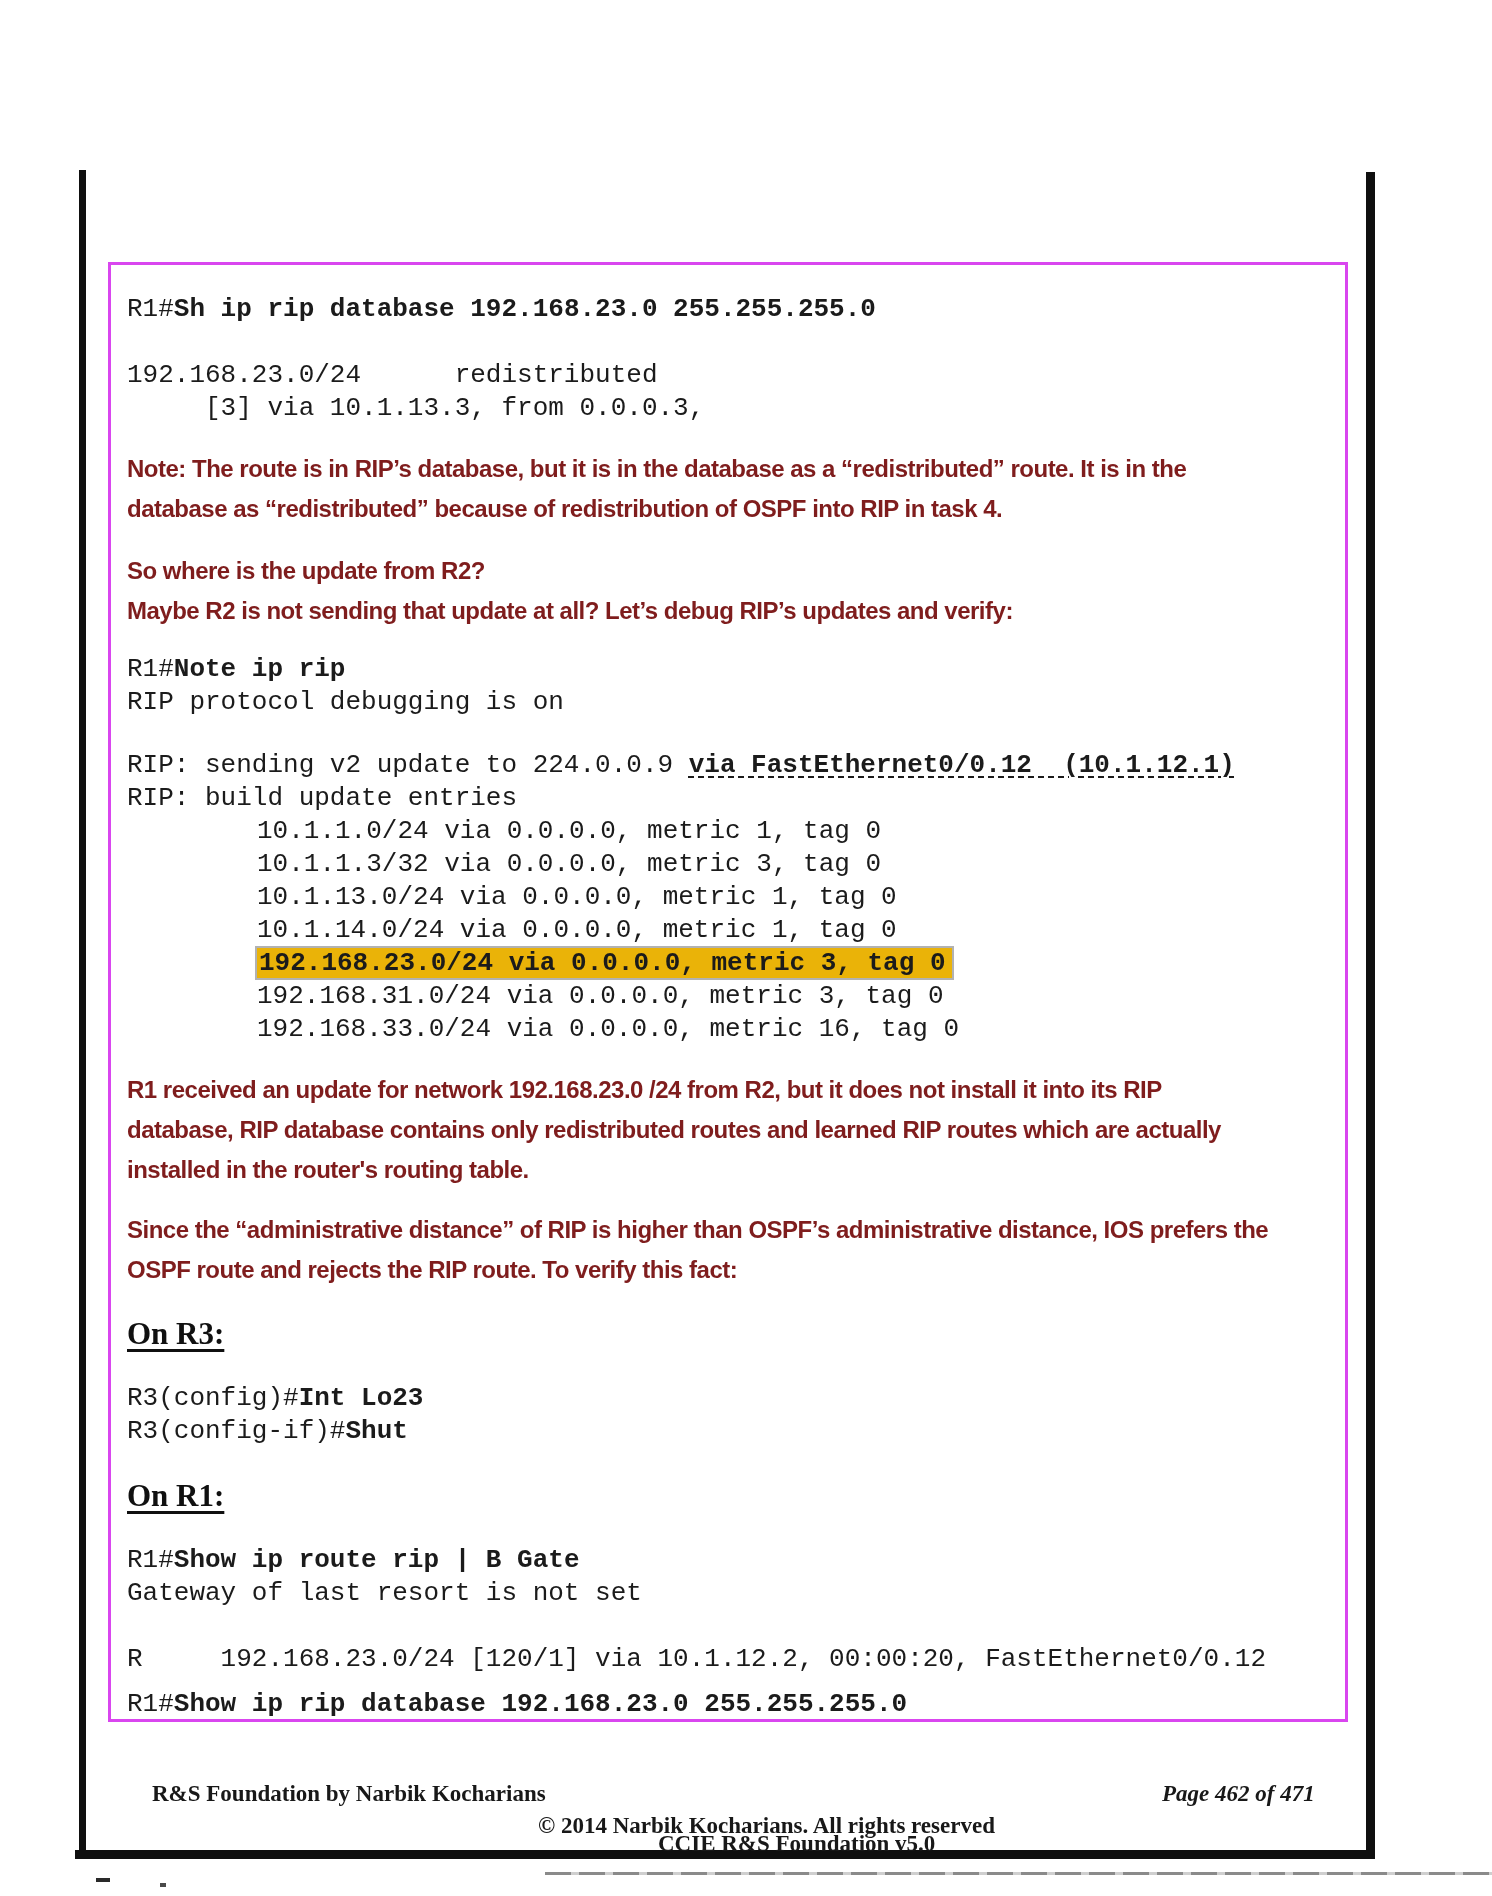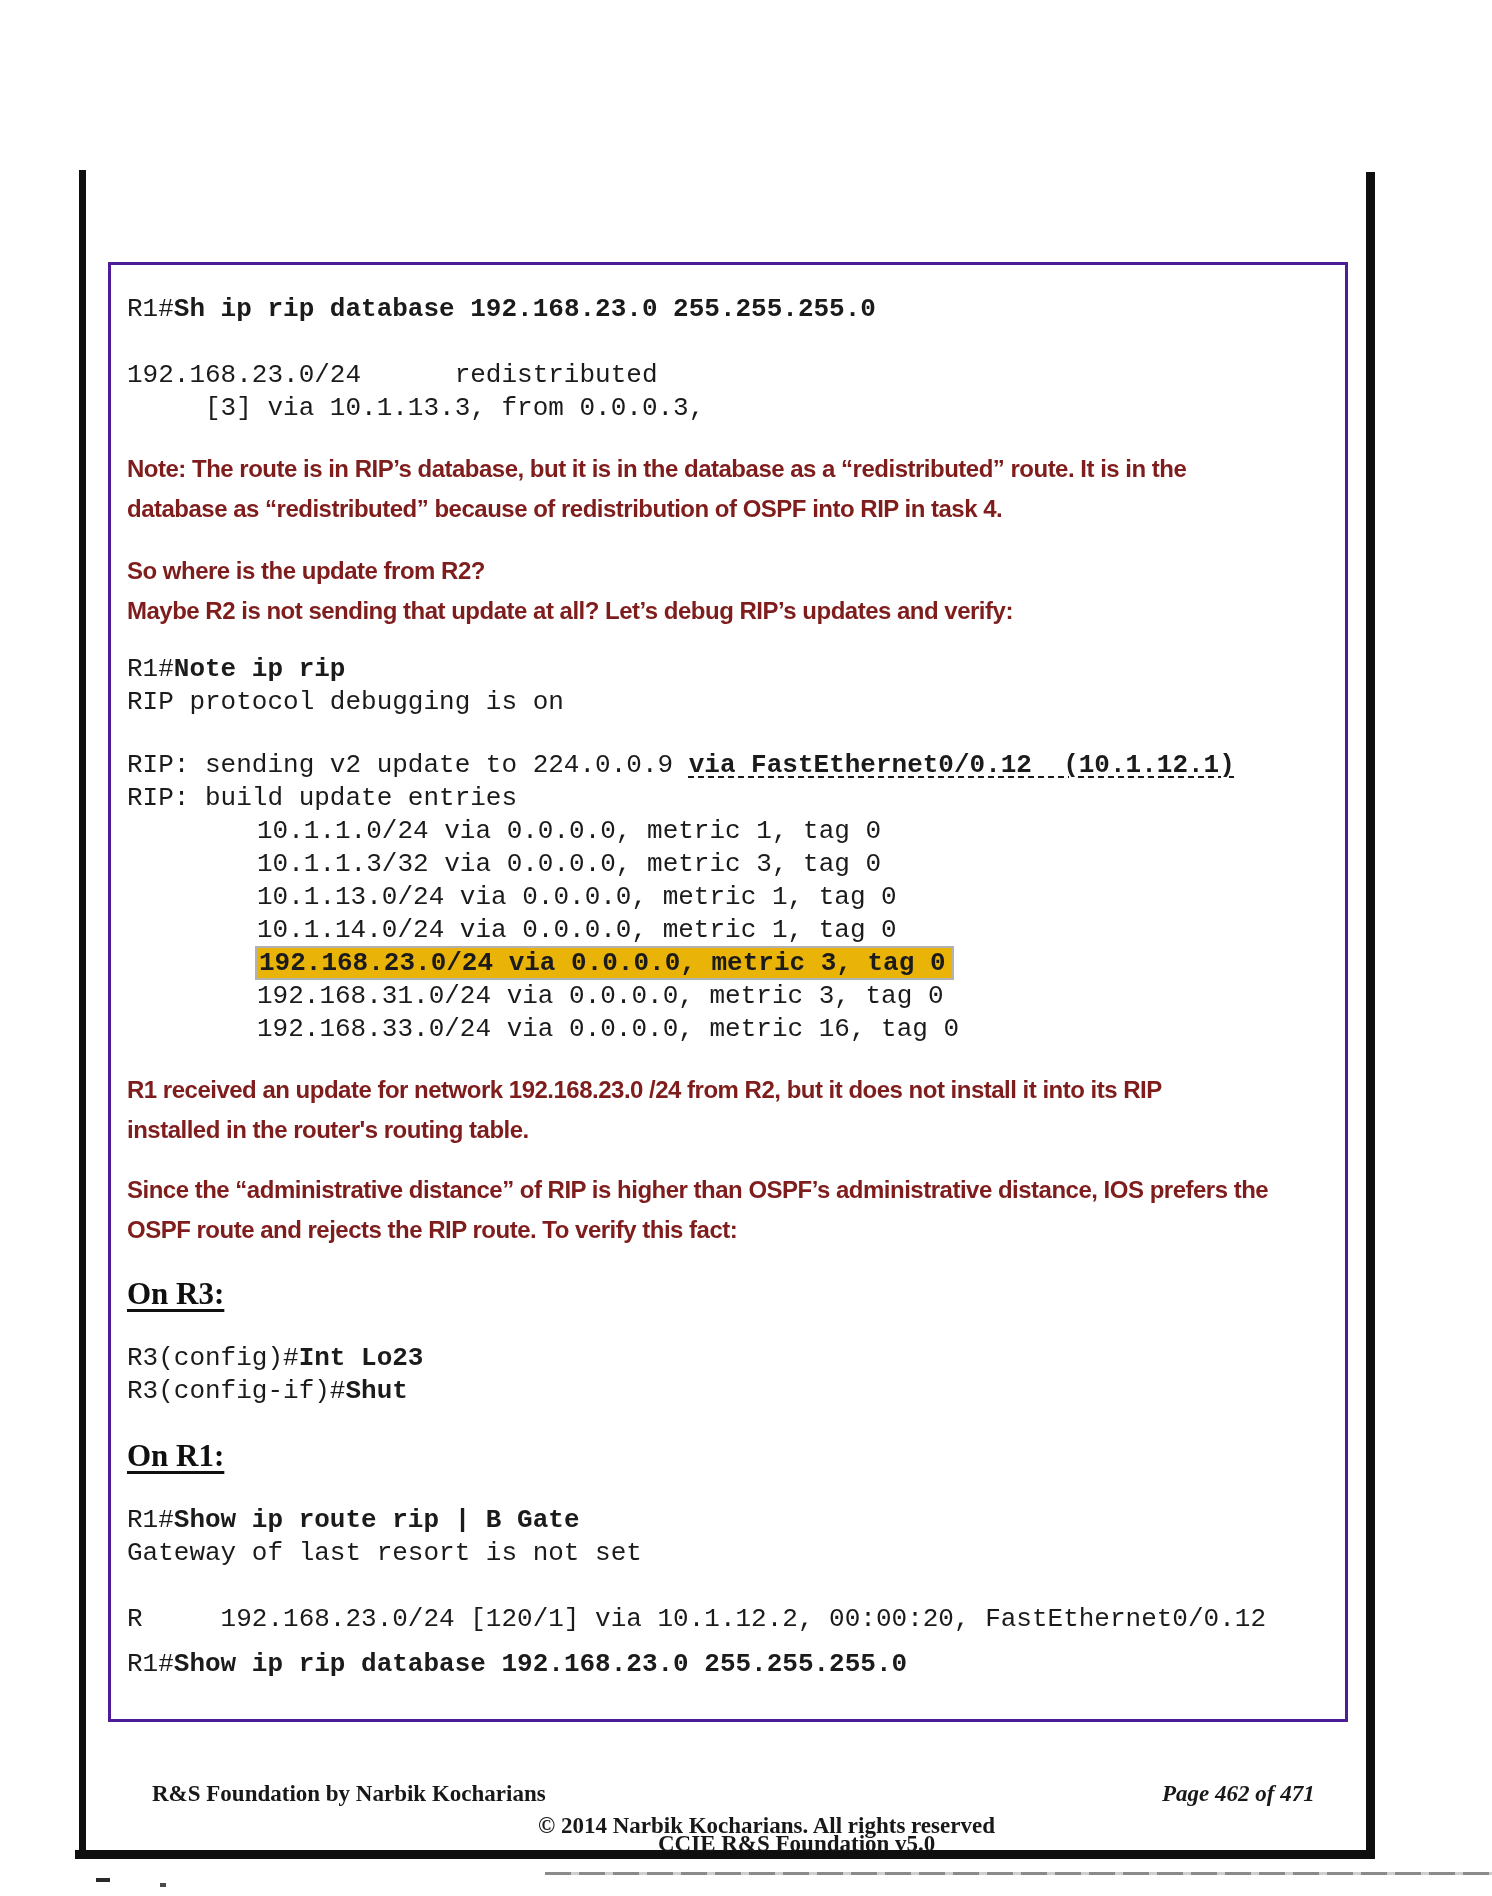--- a/index.html
+++ b/index.html
@@ -16,21 +16,21 @@
   .edge-bottom{ position:absolute; left:75px;  top:1850px; width:1300px; height:9px; background:#0f0f0f; }
   .edge-shadow{ position:absolute; left:545px; top:1872px; width:947px; height:3px;
                 background:repeating-linear-gradient(90deg,#8a8a8a 0 26px,#cfcfcf 26px 34px); }
   .speck-1 { position:absolute; left:96px;  top:1878px; width:14px; height:4px; background:#2a2a2a; }
   .speck-2 { position:absolute; left:160px; top:1883px; width:6px;  height:4px; background:#4a4a4a; }
 
   
   .content-box {
     position:absolute; left:108px; top:262px;
     width:1240px; height:1460px;
-    border:3px solid #4c1d95;
+    border:3px solid #d946ef;
     box-sizing:border-box;
     padding:28px 12px 0 16px;
     background:#ffffff;
   }
 
   .cli {
     font-family:"Liberation Mono","DejaVu Sans Mono",monospace;
     font-size:26px; line-height:33px;
     white-space:pre; color:#1b1b1b;
   }
@@ -112,20 +112,21 @@
       <div class="cli">10.1.13.0/24 via 0.0.0.0, metric 1, tag 0</div>
       <div class="cli">10.1.14.0/24 via 0.0.0.0, metric 1, tag 0</div>
       <div class="cli"><span class="hl">192.168.23.0/24 via 0.0.0.0, metric 3, tag 0</span></div>
       <div class="cli">192.168.31.0/24 via 0.0.0.0, metric 3, tag 0</div>
       <div class="cli">192.168.33.0/24 via 0.0.0.0, metric 16, tag 0</div>
     </div>
 
     <div style="height:24px"></div>
 
     <div class="sans">R1 received an update for network 192.168.23.0 /24 from R2, but it does not install it into its RIP</div>
+    <div class="sans">database, RIP database contains only redistributed routes and learned RIP routes which are actually</div>
     <div class="sans">installed in the router's routing table.</div>
 
     <div style="height:20px"></div>
 
     <div class="sans">Since the “administrative distance” of RIP is higher than OSPF’s administrative distance, IOS prefers the</div>
     <div class="sans">OSPF route and rejects the RIP route. To verify this fact:</div>
 
     <div style="height:24px"></div>
 
     <div class="heading" style="display:inline-block;">On R3:</div>

